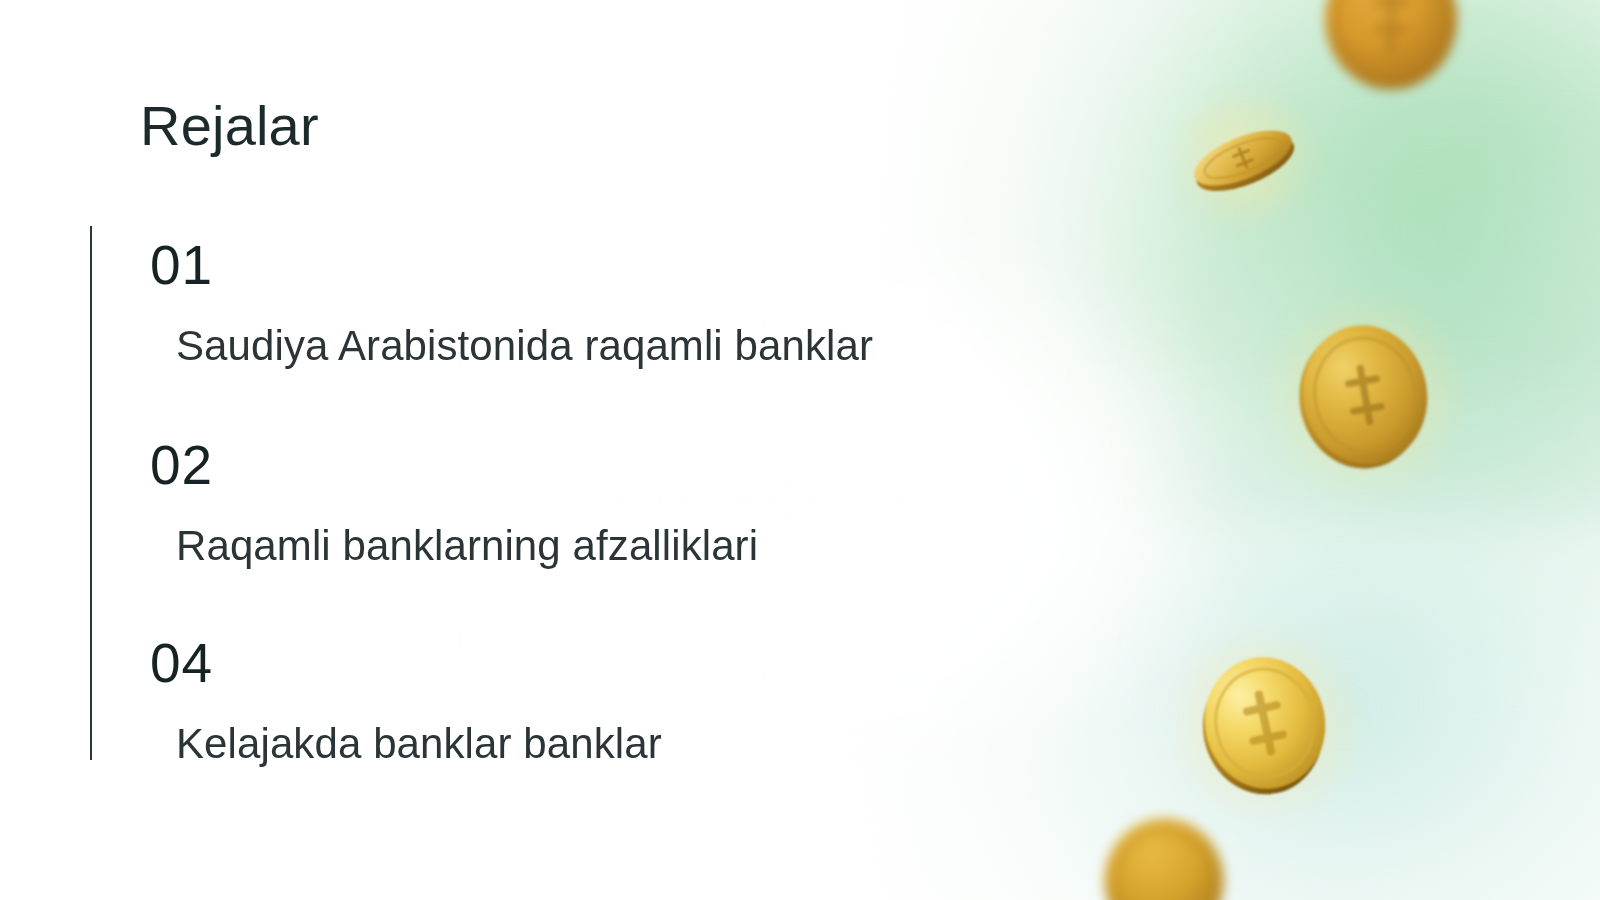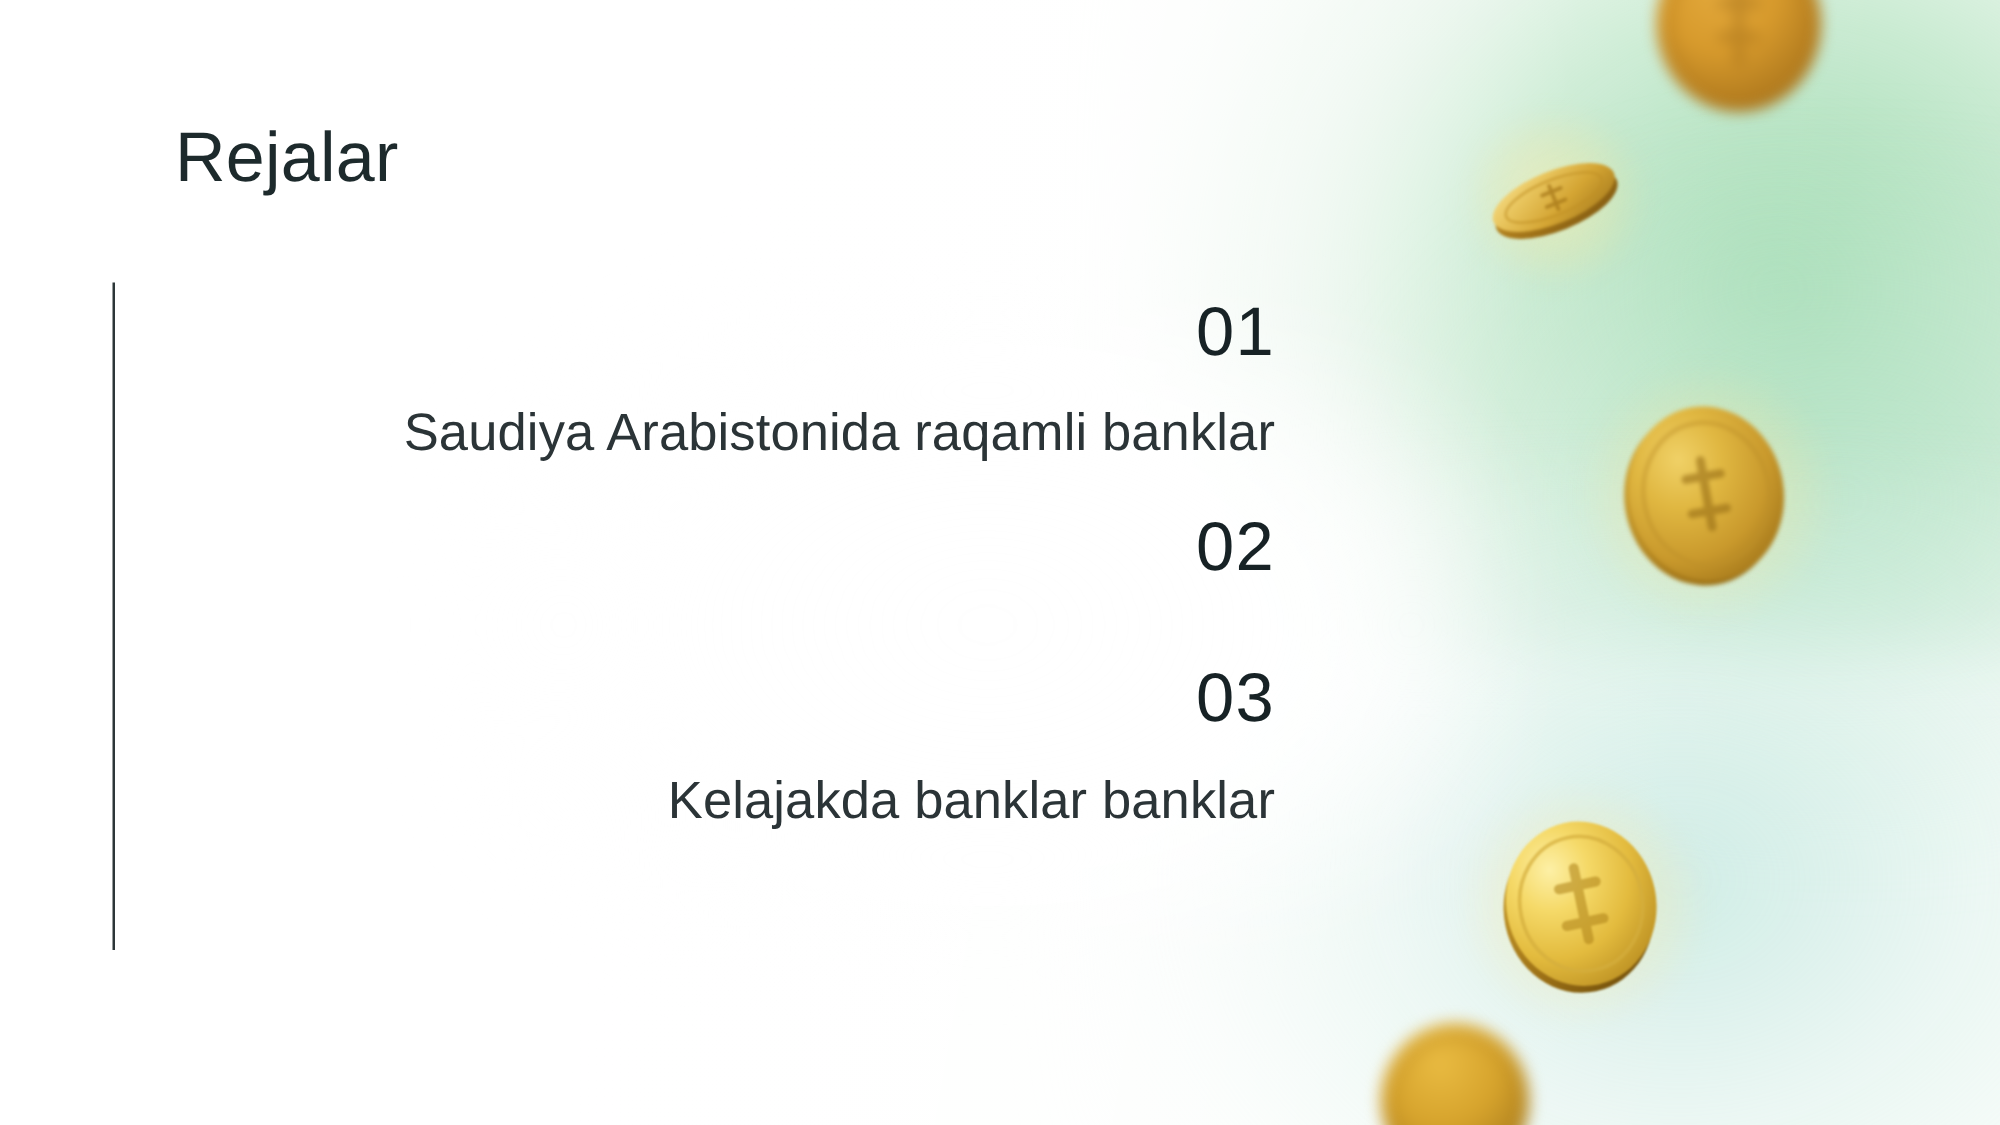--- a/index.html
+++ b/index.html
@@ -134,29 +134,28 @@
     position: absolute;
     left: 90px;
     top: 226px;
     width: 2px;
     height: 534px;
     background: #2c3638;
   }
 
   .list {
     position: absolute;
-    left: 140px;
+    left: 150px;
     top: 236px;
     width: 880px;
-    text-align: right;
   }
 
   .item { position: relative; }
   .item-1 { margin-top: 0px; }
-  .item-2 { margin-top: 36px; }
+  .item-2 { margin-top: 64px; }
   .item-3 { margin-top: 62px; }
 
   .item-num {
     font-size: 55px;
     font-weight: 400;
     color: #172225;
     line-height: 1.08;
     letter-spacing: 1px;
   }
   .item-label {
@@ -293,22 +292,23 @@
 
   <div class="list">
 
     <div class="item item-1">
       <div class="item-num">01</div>
       <div class="item-label">Saudiya Arabistonida raqamli banklar</div>
     </div>
 
     <div class="item item-2">
       <div class="item-num">02</div>
+      <div class="item-label">Raqamli banklarning afzalliklari</div>
     </div>
 
     <div class="item item-3">
-      <div class="item-num">03</div>
+      <div class="item-num">04</div>
       <div class="item-label">Kelajakda banklar banklar</div>
     </div>
 
   </div>
 
 </div>
 
 </body></html>

